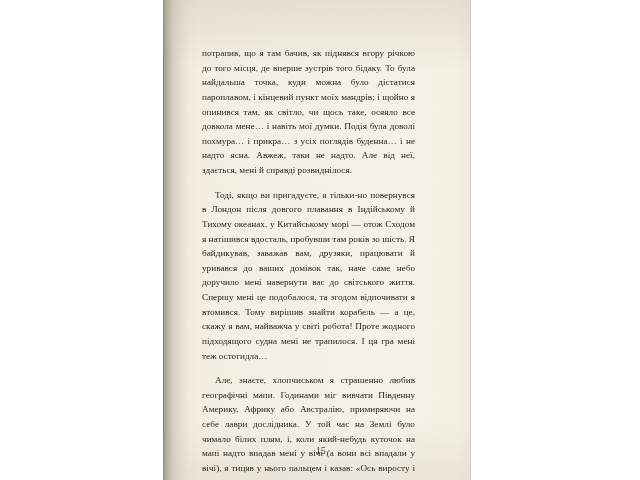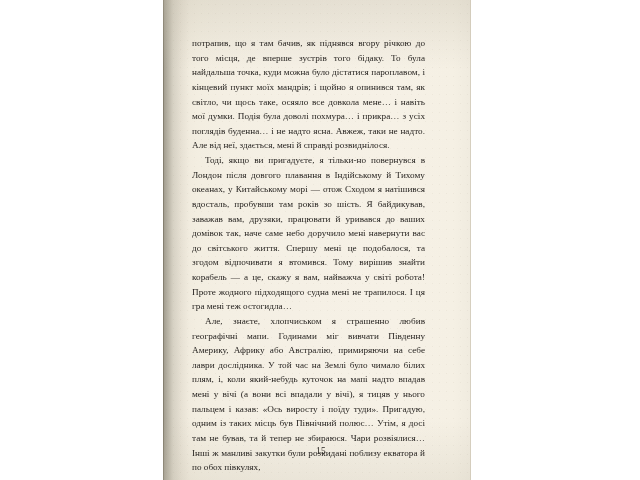--- a/index.html
+++ b/index.html
@@ -104,21 +104,21 @@
     line-height: 14.62px;
     color: #262320;
     text-align: justify;
     text-justify: inter-word;
     -webkit-font-smoothing: antialiased;
     letter-spacing: 0.02px;
     word-spacing: -0.1px;
   }
 
   #textblock p {
-    margin: 0;
+    margin: 10px;
     text-indent: 13px;
     hyphens: manual;
   }
 
   
   #textblock p.cont {
     text-indent: 0;
   }
 
   

